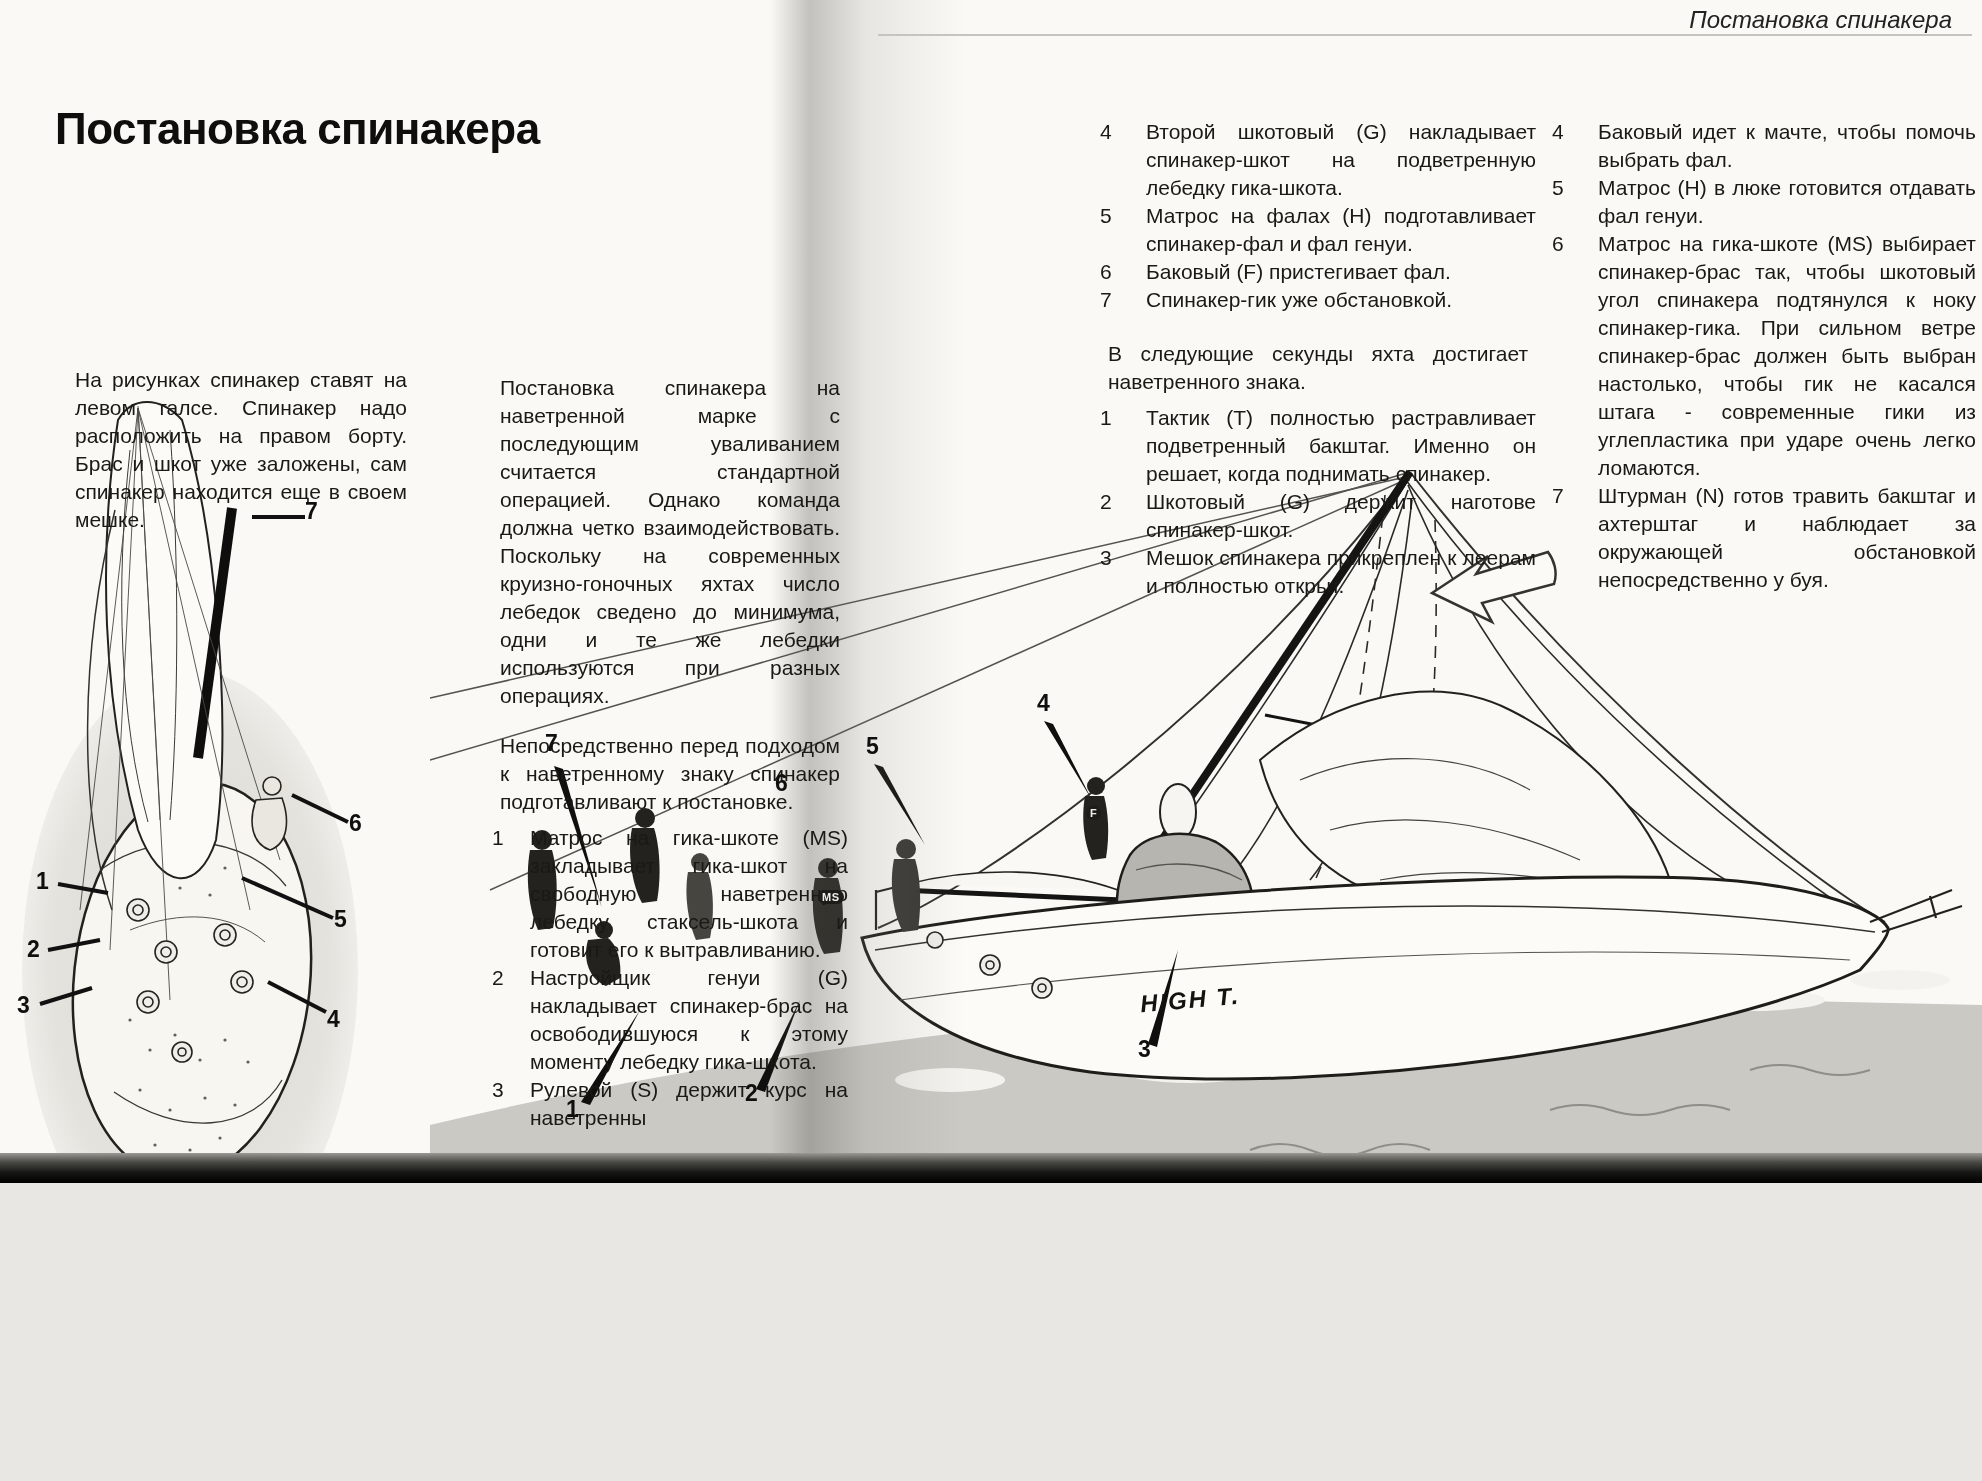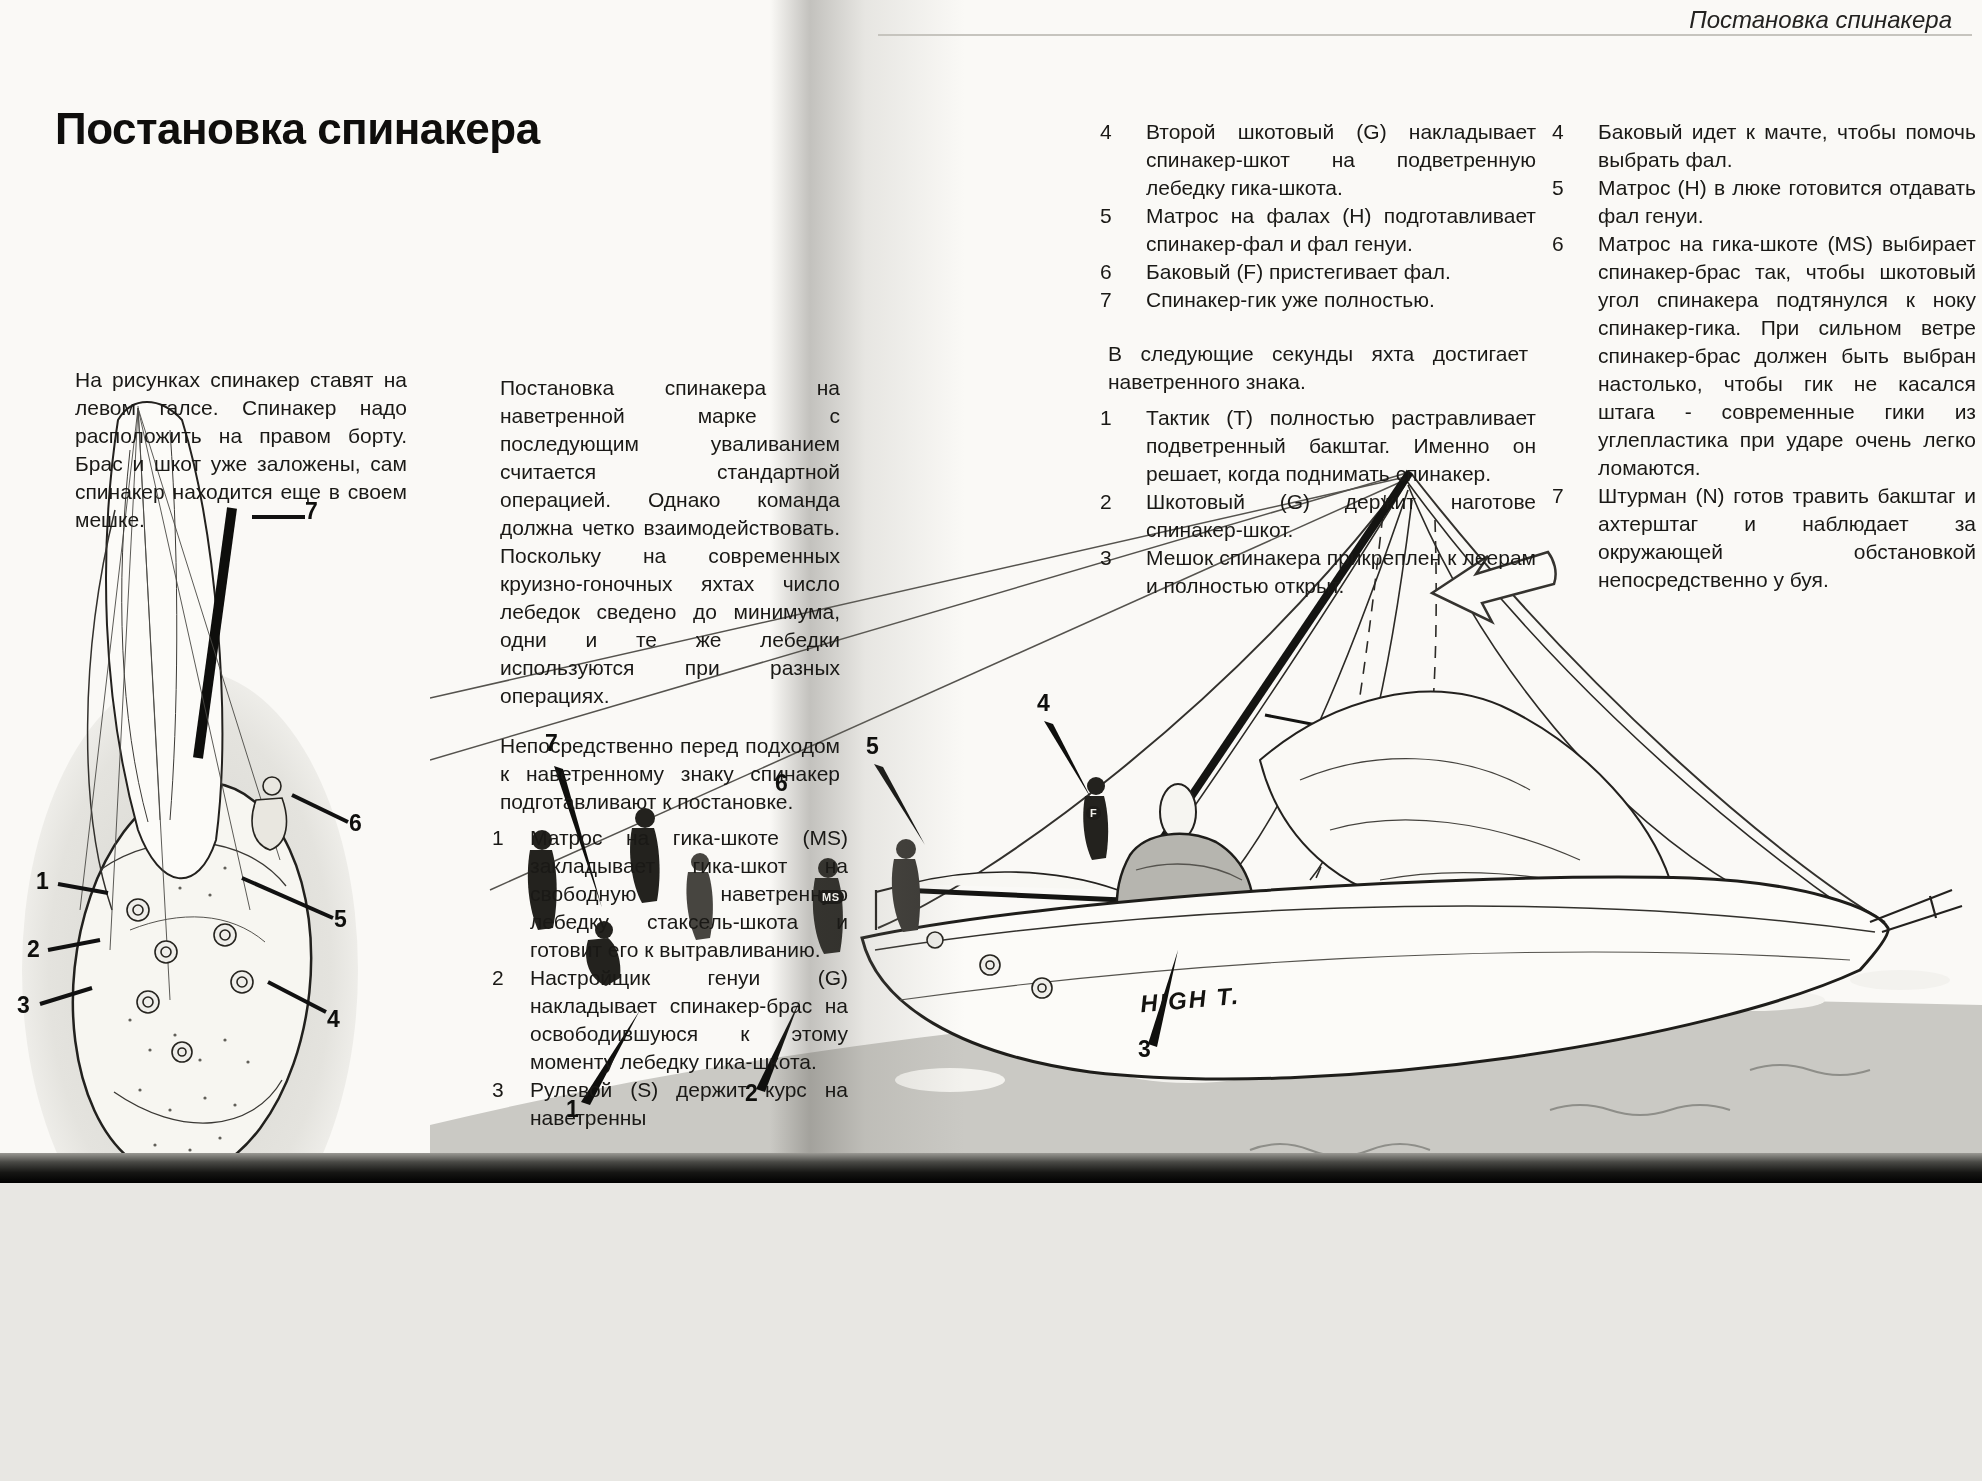--- a/index.html
+++ b/index.html
@@ -291,21 +291,21 @@
     <div class="li">
       <span class="num">5</span>
       <span class="litext">Матрос на фалах (H) подготавливает спинакер-фал и фал генуи.</span>
     </div>
     <div class="li">
       <span class="num">6</span>
       <span class="litext">Баковый (F) пристегивает фал.</span>
     </div>
     <div class="li">
       <span class="num">7</span>
-      <span class="litext">Спинакер-гик уже полностью.</span>
+      <span class="litext">Спинакер-гик уже обстановкой.</span>
     </div>
     <p class="mt2">В следующие секунды яхта достигает наветренного знака.</p>
     <div class="li">
       <span class="num">1</span>
       <span class="litext">Тактик (T) полностью растравливает подветренный бакштаг. Именно он решает, когда поднимать спинакер.</span>
     </div>
     <div class="li">
       <span class="num">2</span>
       <span class="litext">Шкотовый (G) держит наготове спинакер-шкот.</span>
     </div>

